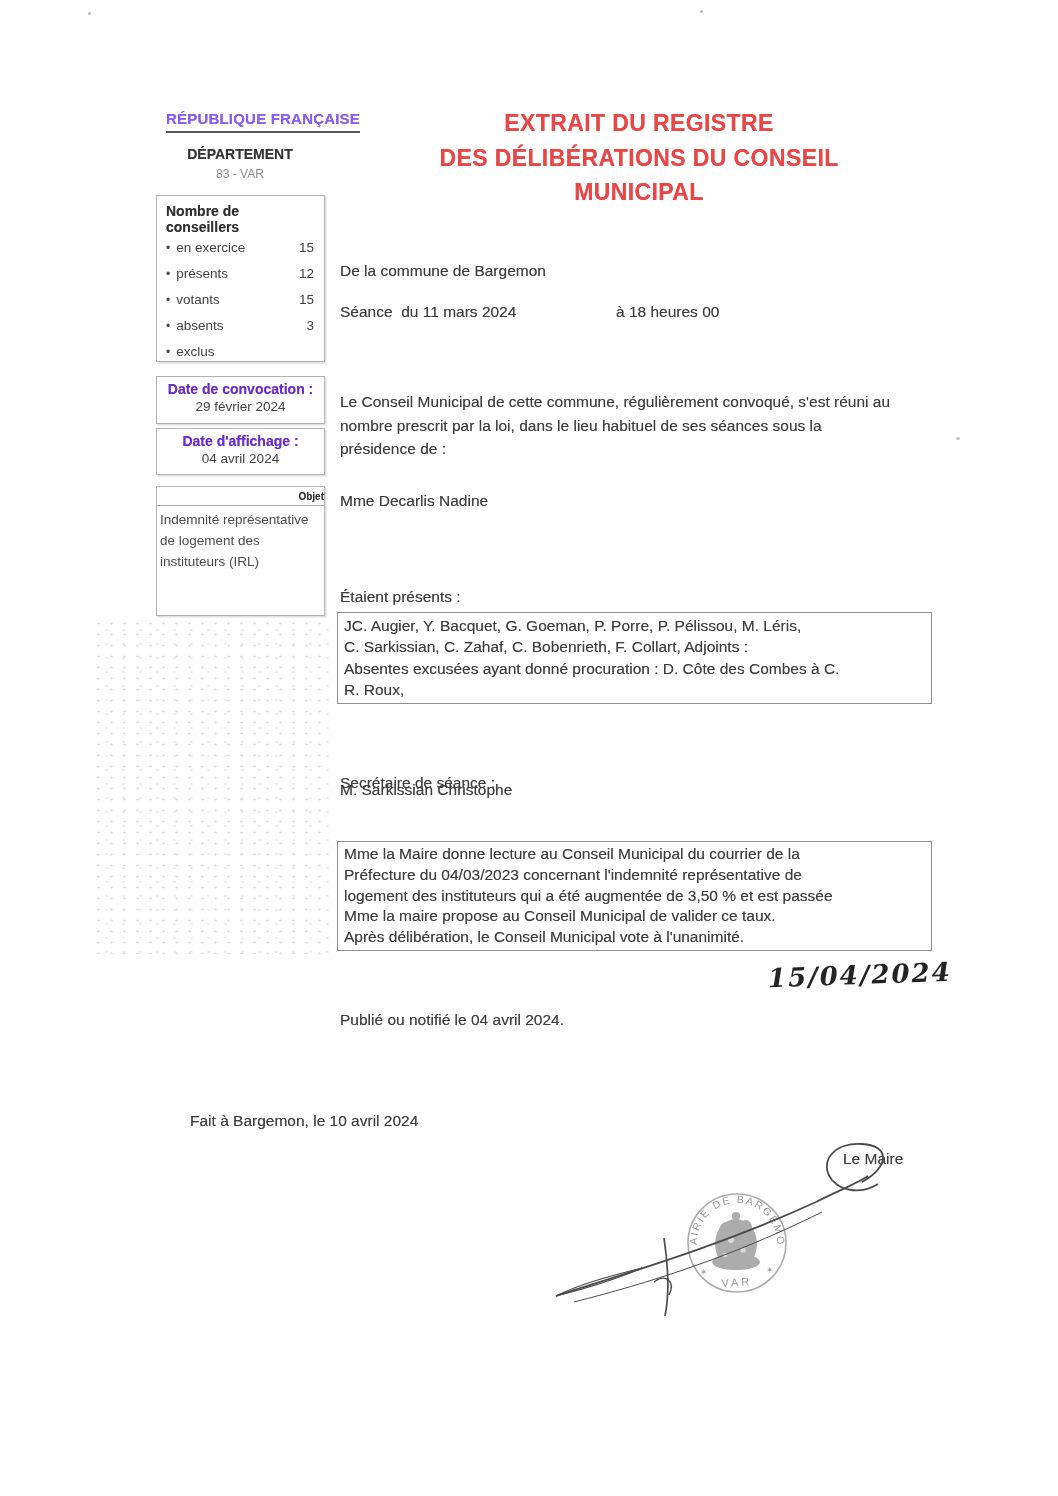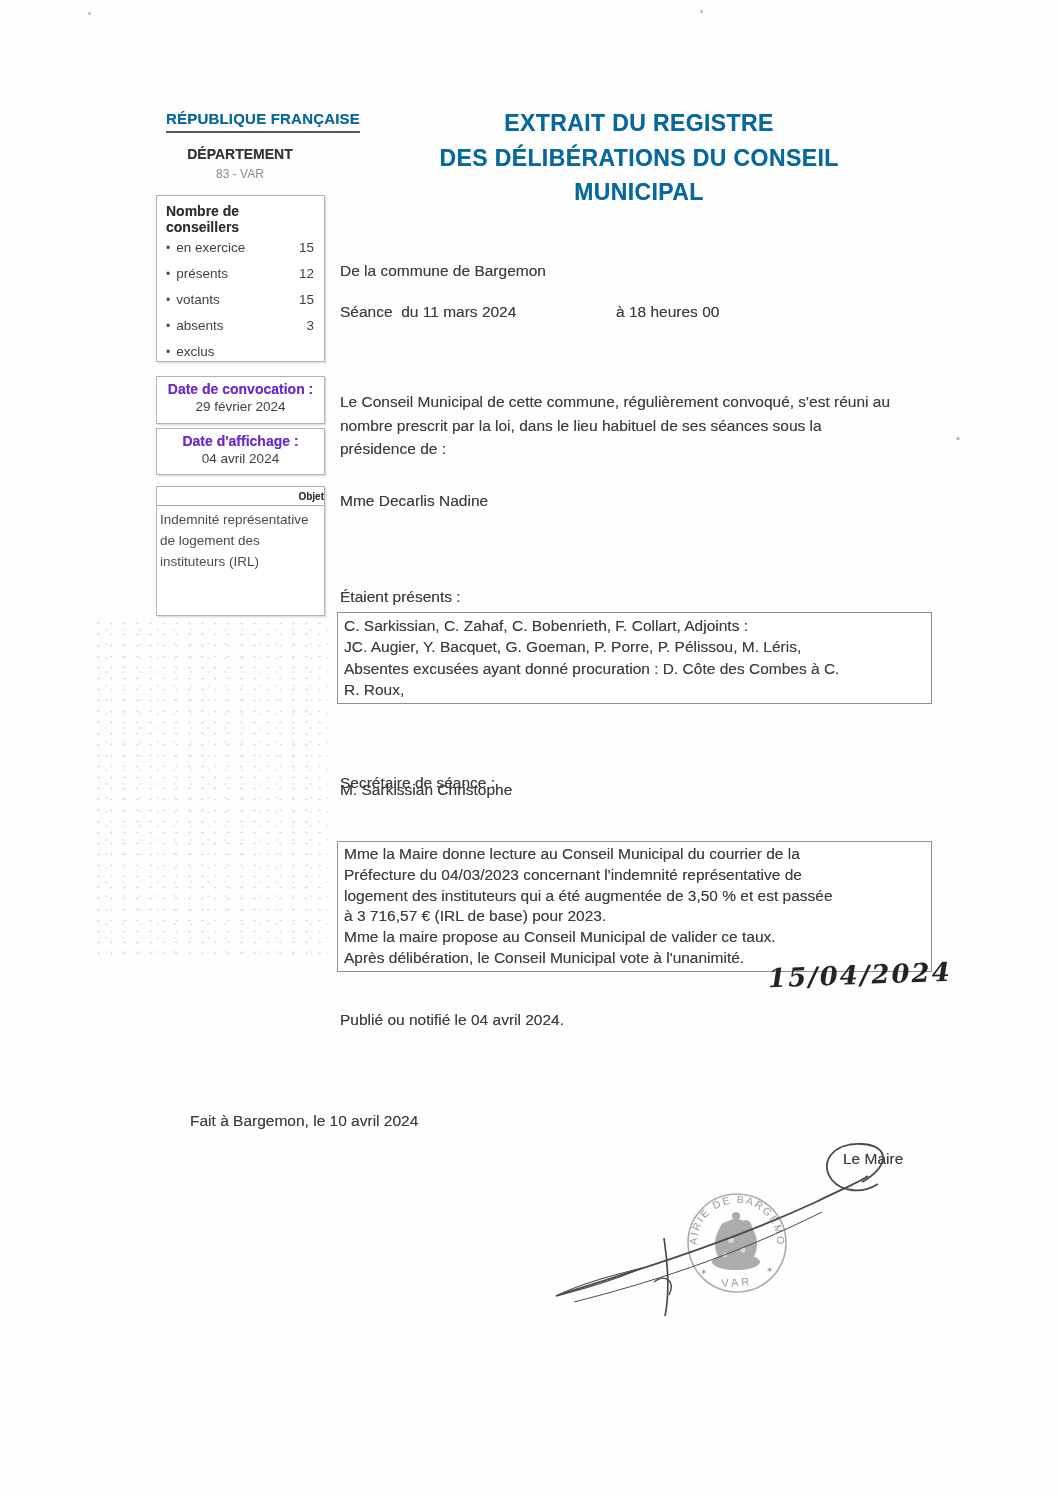--- a/index.html
+++ b/index.html
@@ -4,21 +4,21 @@
 <style>
   html,body{margin:0;padding:0;background:#e8e8e8;}
   .page{
     position:relative;width:1058px;height:1496px;background:#fefefe;
     font-family:"Liberation Sans", sans-serif;color:#3d3d3d;overflow:hidden;
     margin:0 auto;
   }
   .abs{position:absolute;}
   .scan-soft{text-shadow:0 0 .5px rgba(70,70,70,.55);}
   
-  .rep{left:166px;top:110px;font-weight:bold;font-size:15px;color:#0369a1;
+  .rep{left:166px;top:110px;font-weight:bold;font-size:15px;color:#8b5cf6;
        border-bottom:2px solid #585858;padding-bottom:4px;letter-spacing:.2px;}
   .dep{left:156px;top:146px;width:168px;text-align:center;font-weight:bold;font-size:14px;color:#343434;}
   .depcode{left:156px;top:167px;width:168px;text-align:center;font-size:12px;color:#8d8d8d;}
   .sidebox{background:#fff;border:1px solid #b3b3b3;box-shadow:1.5px 1.5px 0 rgba(170,170,170,.35);}
   .cons-box{left:156px;top:195px;width:167px;height:165px;}
   .cons-title{font-weight:bold;font-size:14px;color:#2f2f2f;padding:7px 9px 3px 9px;}
   .cons-rows{padding:2px 10px 0 9px;}
   .cons-row{display:flex;align-items:baseline;font-size:13.5px;height:26px;color:#424242;}
   .cons-bullet{margin-right:6px;font-size:12px;color:#4a4a4a;}
   .cons-label{flex:1;}
@@ -27,21 +27,21 @@
   .convoc{top:376px;height:46px;}
   .affich{top:428px;height:45px;}
   .date-label{font-weight:bold;font-size:14px;color:#6d28d9;margin-top:4px;}
   .date-value{font-size:13.5px;color:#424242;margin-top:2px;}
   .objet-box{left:156px;top:486px;width:167px;height:128px;}
   .objet-title{text-align:right;font-weight:bold;font-size:10px;color:#2f2f2f;
                padding:4px 0 3px 0;border-bottom:1px solid #a8a8a8;}
   .objet-body{font-size:13.5px;line-height:21px;color:#4a4a4a;padding:3px 4px 0 3px;}
   
   .doc-title{left:398px;top:106px;width:482px;text-align:center;font-weight:bold;
-             font-size:23px;line-height:34.5px;color:#0369a1;letter-spacing:.4px;}
+             font-size:23px;line-height:34.5px;color:#ef4444;letter-spacing:.4px;}
   
   .body-text{font-size:15.5px;color:#3d3d3d;}
   .commune{left:340px;top:262px;}
   .seance{left:340px;top:303px;white-space:pre;}
   .heure{left:616px;top:303px;}
   .para1{left:340px;top:390px;width:552px;line-height:23.5px;}
   .presidente{left:340px;top:492px;}
   .presents-label{left:340px;top:588px;}
   .line-box{left:337px;width:581px;border:1px solid #8f8f8f;background:#fff;padding:2px 6px;}
   .presents-box{top:612px;line-height:21.4px;}
@@ -133,32 +133,31 @@
   <div class="abs speck" style="left:700px;top:10px;width:3px;height:3px;"></div>
   <div class="abs speck" style="left:956px;top:437px;width:4px;height:3px;"></div>
 
   <div class="abs body-text commune scan-soft">De la commune de Bargemon</div>
   <div class="abs body-text seance scan-soft">Séance  du 11 mars 2024</div>
   <div class="abs body-text heure scan-soft">à 18 heures 00</div>
   <div class="abs body-text para1 scan-soft">Le Conseil Municipal de cette commune, régulièrement convoqué, s'est réuni au nombre prescrit par la loi, dans le lieu habituel de ses séances sous la présidence de :</div>
   <div class="abs body-text presidente scan-soft">Mme Decarlis Nadine</div>
   <div class="abs body-text presents-label scan-soft">Étaient présents :</div>
   <div class="abs body-text line-box presents-box scan-soft">
+      <div>JC. Augier, Y. Bacquet, G. Goeman, P. Porre, P. Pélissou, M. Léris,</div>
       <div>C. Sarkissian, C. Zahaf, C. Bobenrieth, F. Collart, Adjoints :</div>
-      <div>JC. Augier, Y. Bacquet, G. Goeman, P. Porre, P. Pélissou, M. Léris,</div>
       <div>Absentes excusées ayant donné procuration : D. Côte des Combes à C.</div>
       <div>R. Roux,</div>
     </div>
   <div class="abs body-text secretaire-label scan-soft">Secrétaire de séance :</div>
   <div class="abs body-text secretaire scan-soft">M. Sarkissian Christophe</div>
   <div class="abs body-text line-box delib-box scan-soft">
       <div>Mme la Maire donne lecture au Conseil Municipal du courrier de la</div>
       <div>Préfecture du 04/03/2023 concernant l'indemnité représentative de</div>
       <div>logement des instituteurs qui a été augmentée de 3,50 % et est passée</div>
-      <div>à 3 716,57 € (IRL de base) pour 2023.</div>
       <div>Mme la maire propose au Conseil Municipal de valider ce taux.</div>
       <div>Après délibération, le Conseil Municipal vote à l'unanimité.</div>
     </div>
   <div class="abs handwritten">15/04/2024</div>
   <div class="abs body-text publie scan-soft">Publié ou notifié le 04 avril 2024.</div>
   <div class="abs body-text fait scan-soft">Fait à Bargemon, le 10 avril 2024</div>
   <div class="abs body-text maire scan-soft">Le Maire</div>
 
   <svg class="abs" style="left:550px;top:1140px;" width="420" height="200" viewBox="0 0 420 200">
 

